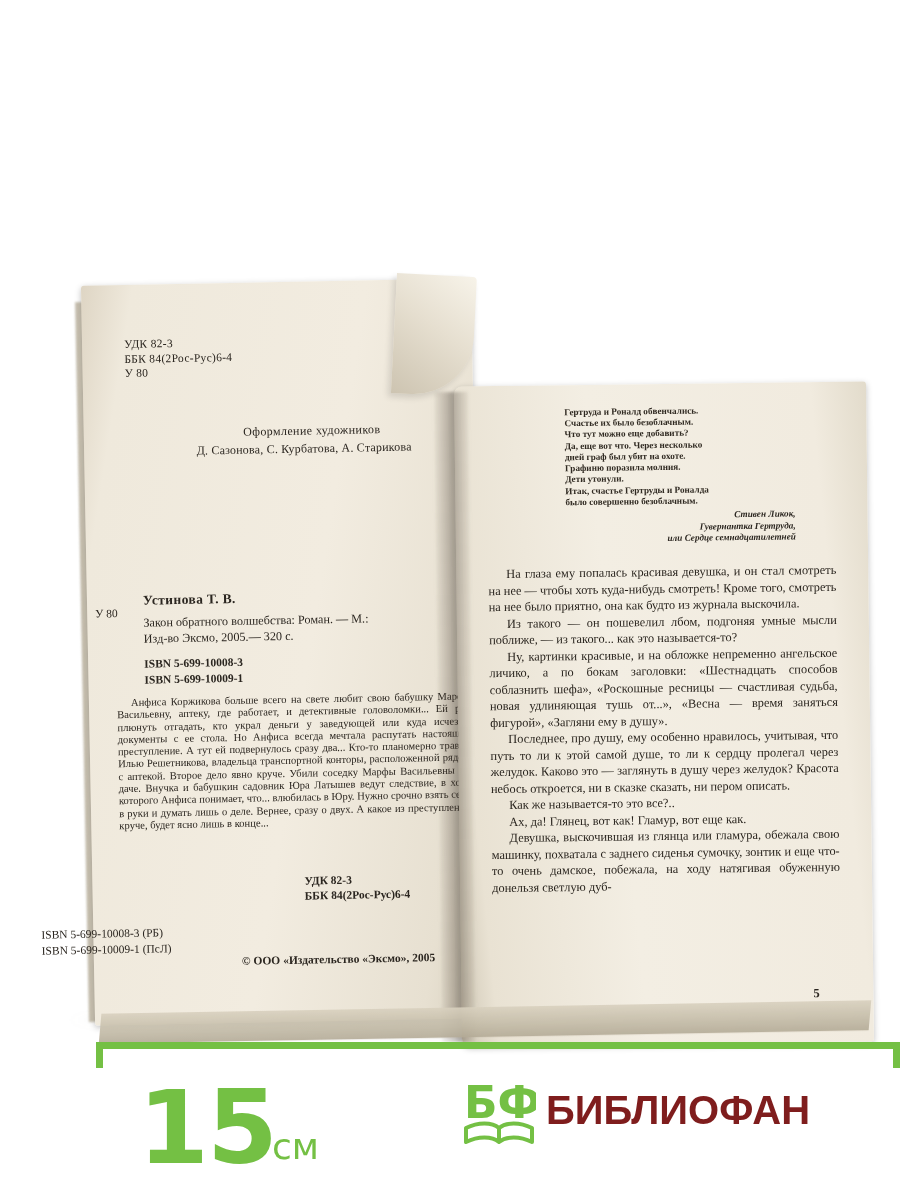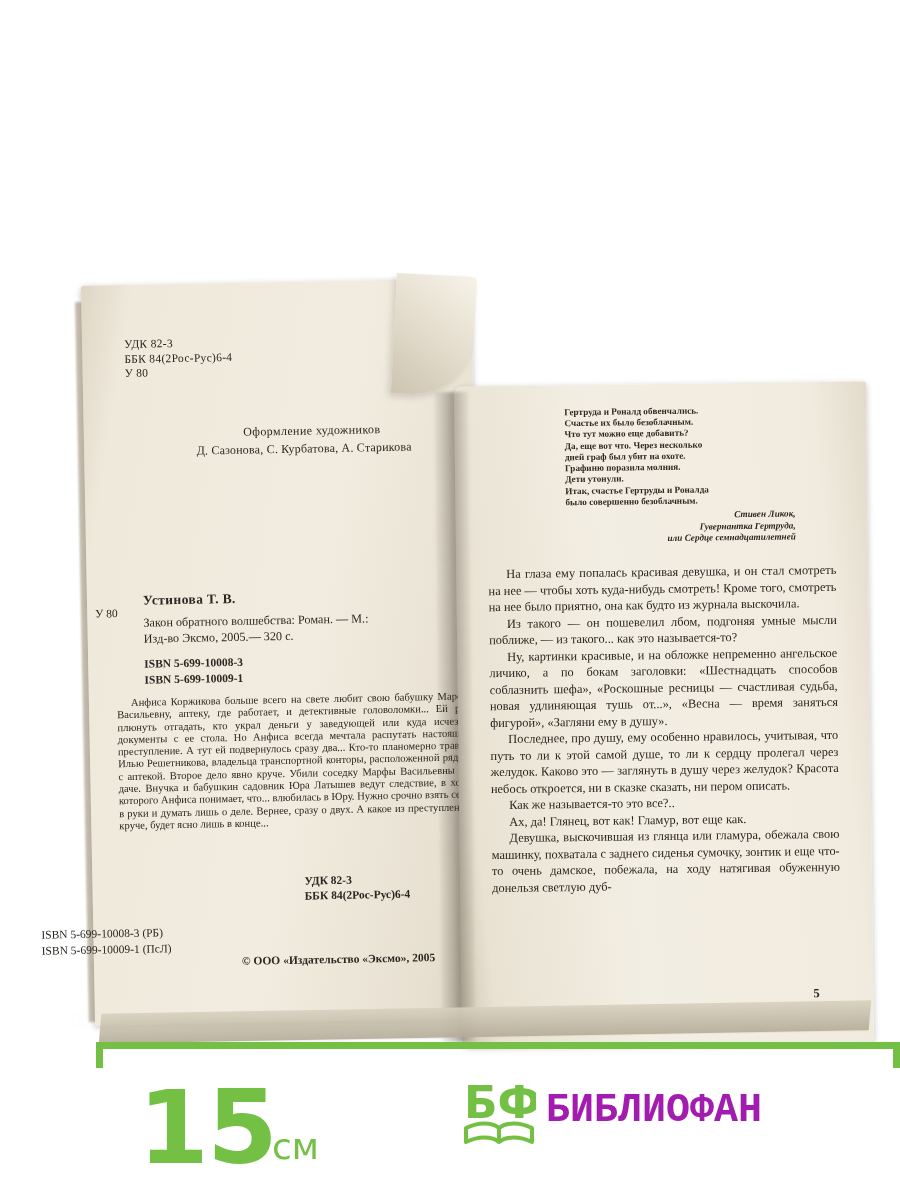--- a/index.html
+++ b/index.html
@@ -308,24 +308,24 @@
     gap: 10px;
     text-align: right;
   }
   .brand-logo {
     position: relative;
     width: 74px;
     height: 76px;
   }
   .brand-logo svg { display: block; }
   .brand-text {
-    font-family: Liberation Mono, monospace;
+    font-family: Liberation Sans, sans-serif;
     font-weight: bold;
     font-size: 40px;
-    color: #a21caf;
+    color: #7f1d1d;
     letter-spacing: 0px;
   }
 
   .shadow-under-book {
     position: absolute;
     left: 70px;
     top: 1000px;
     width: 800px;
     height: 40px;
     background: radial-gradient(ellipse at center, rgba(120,110,95,0.28), rgba(255,255,255,0) 72%);

